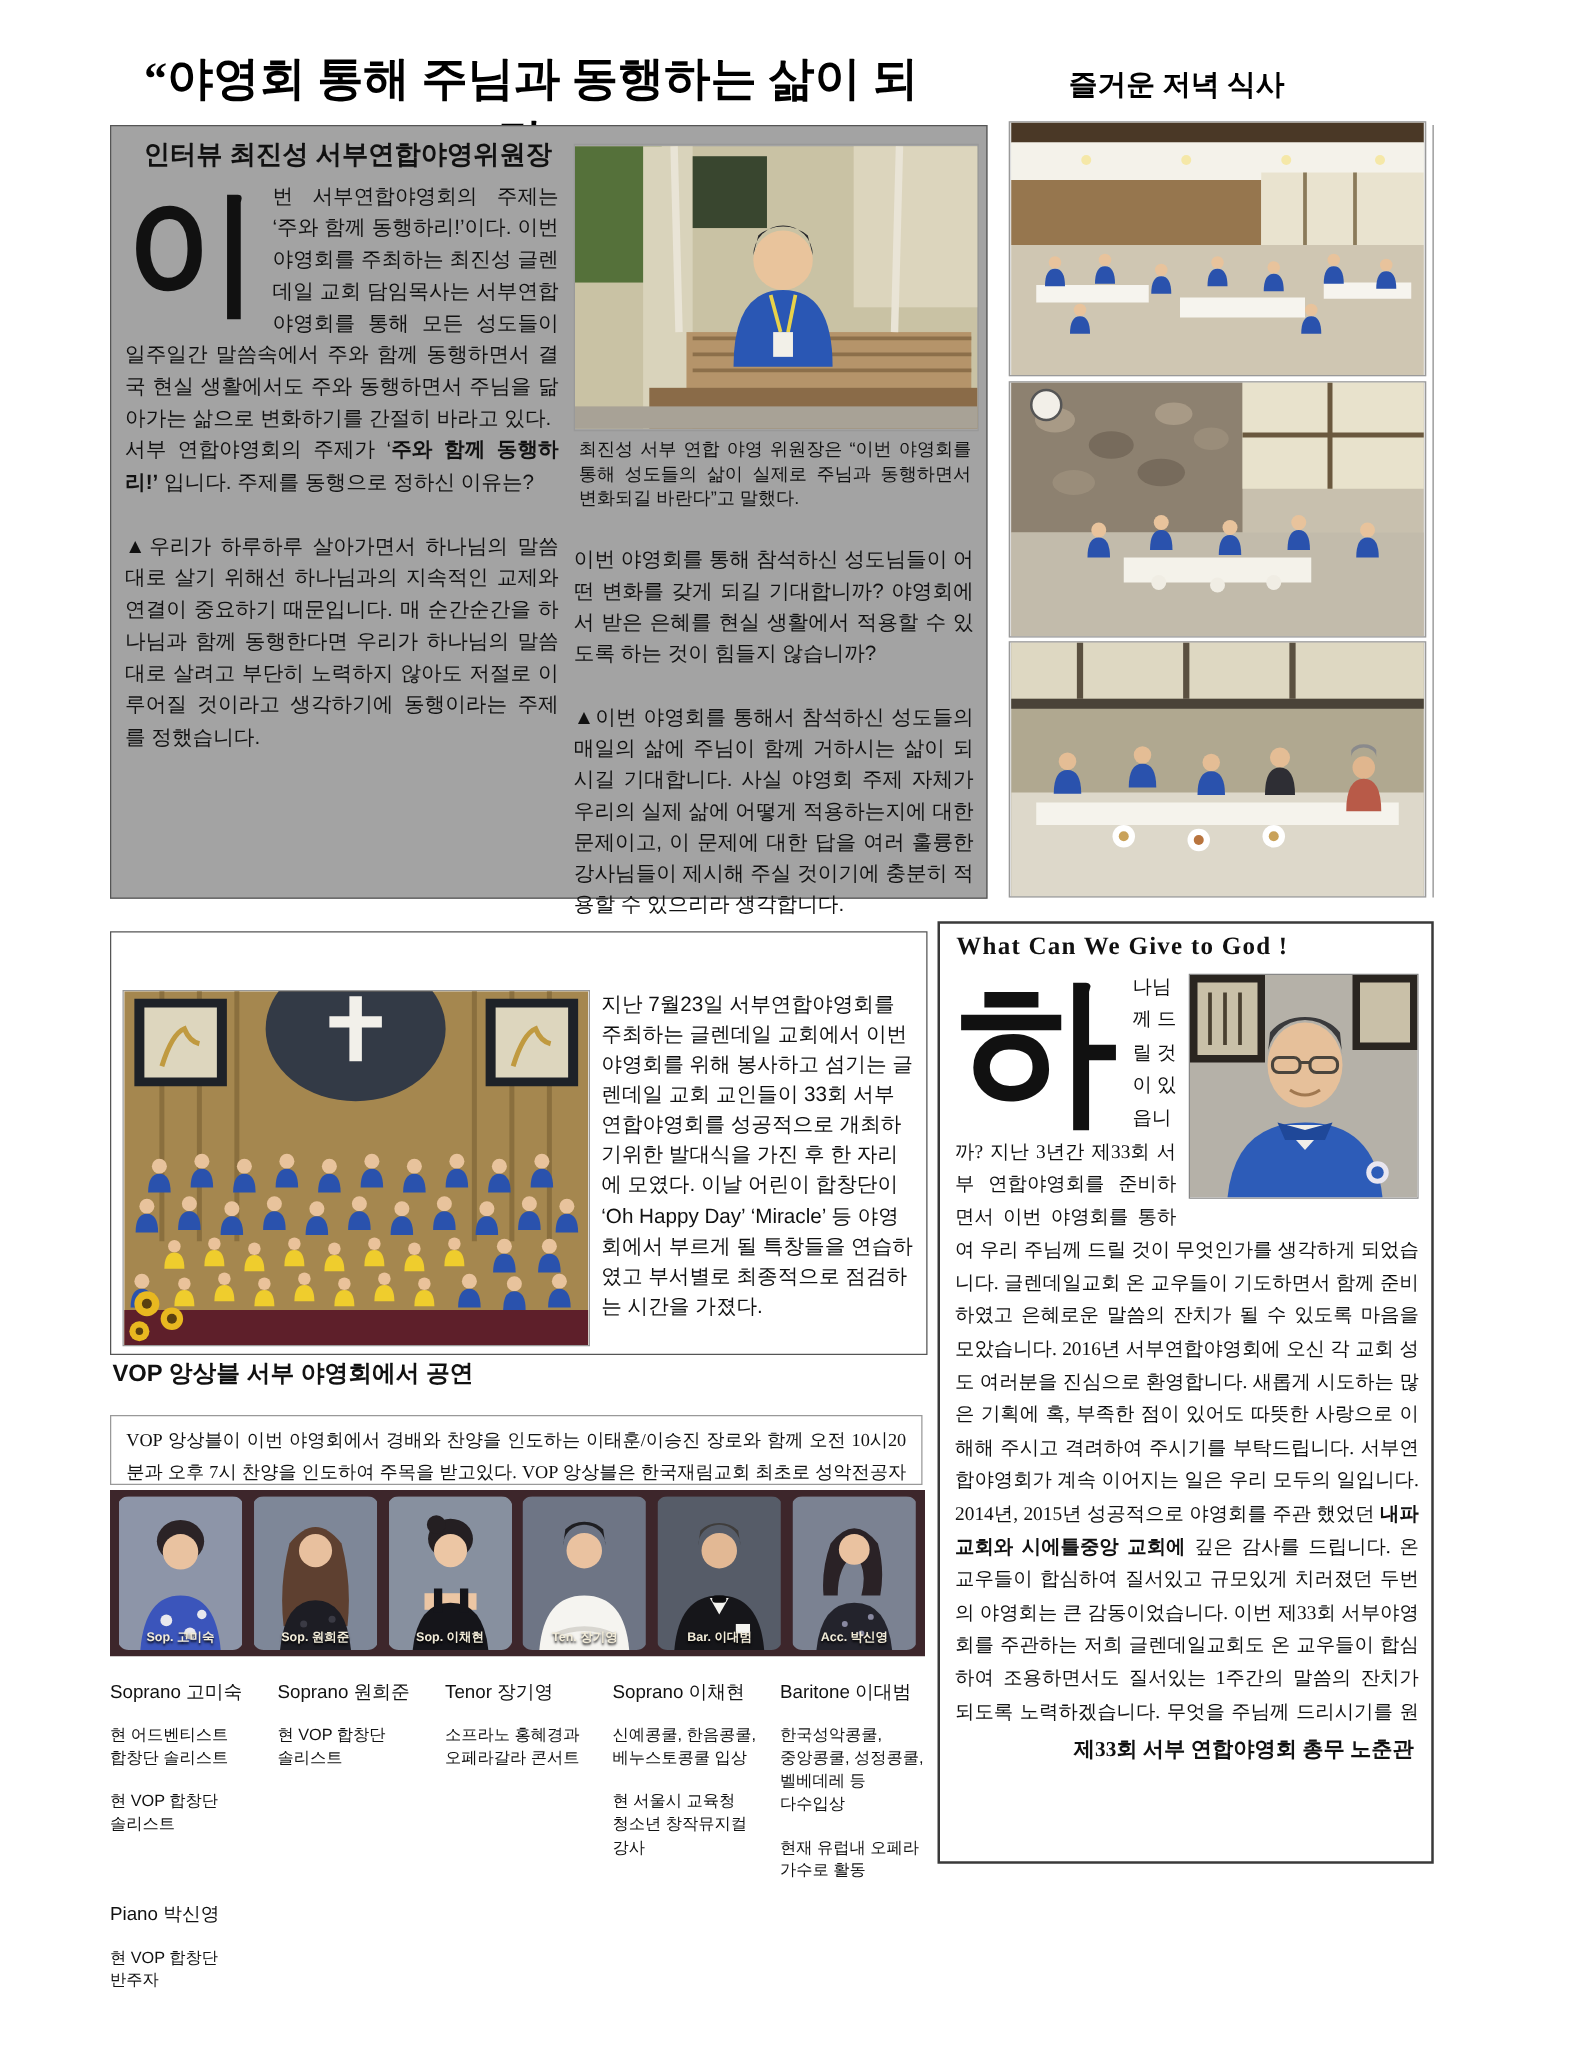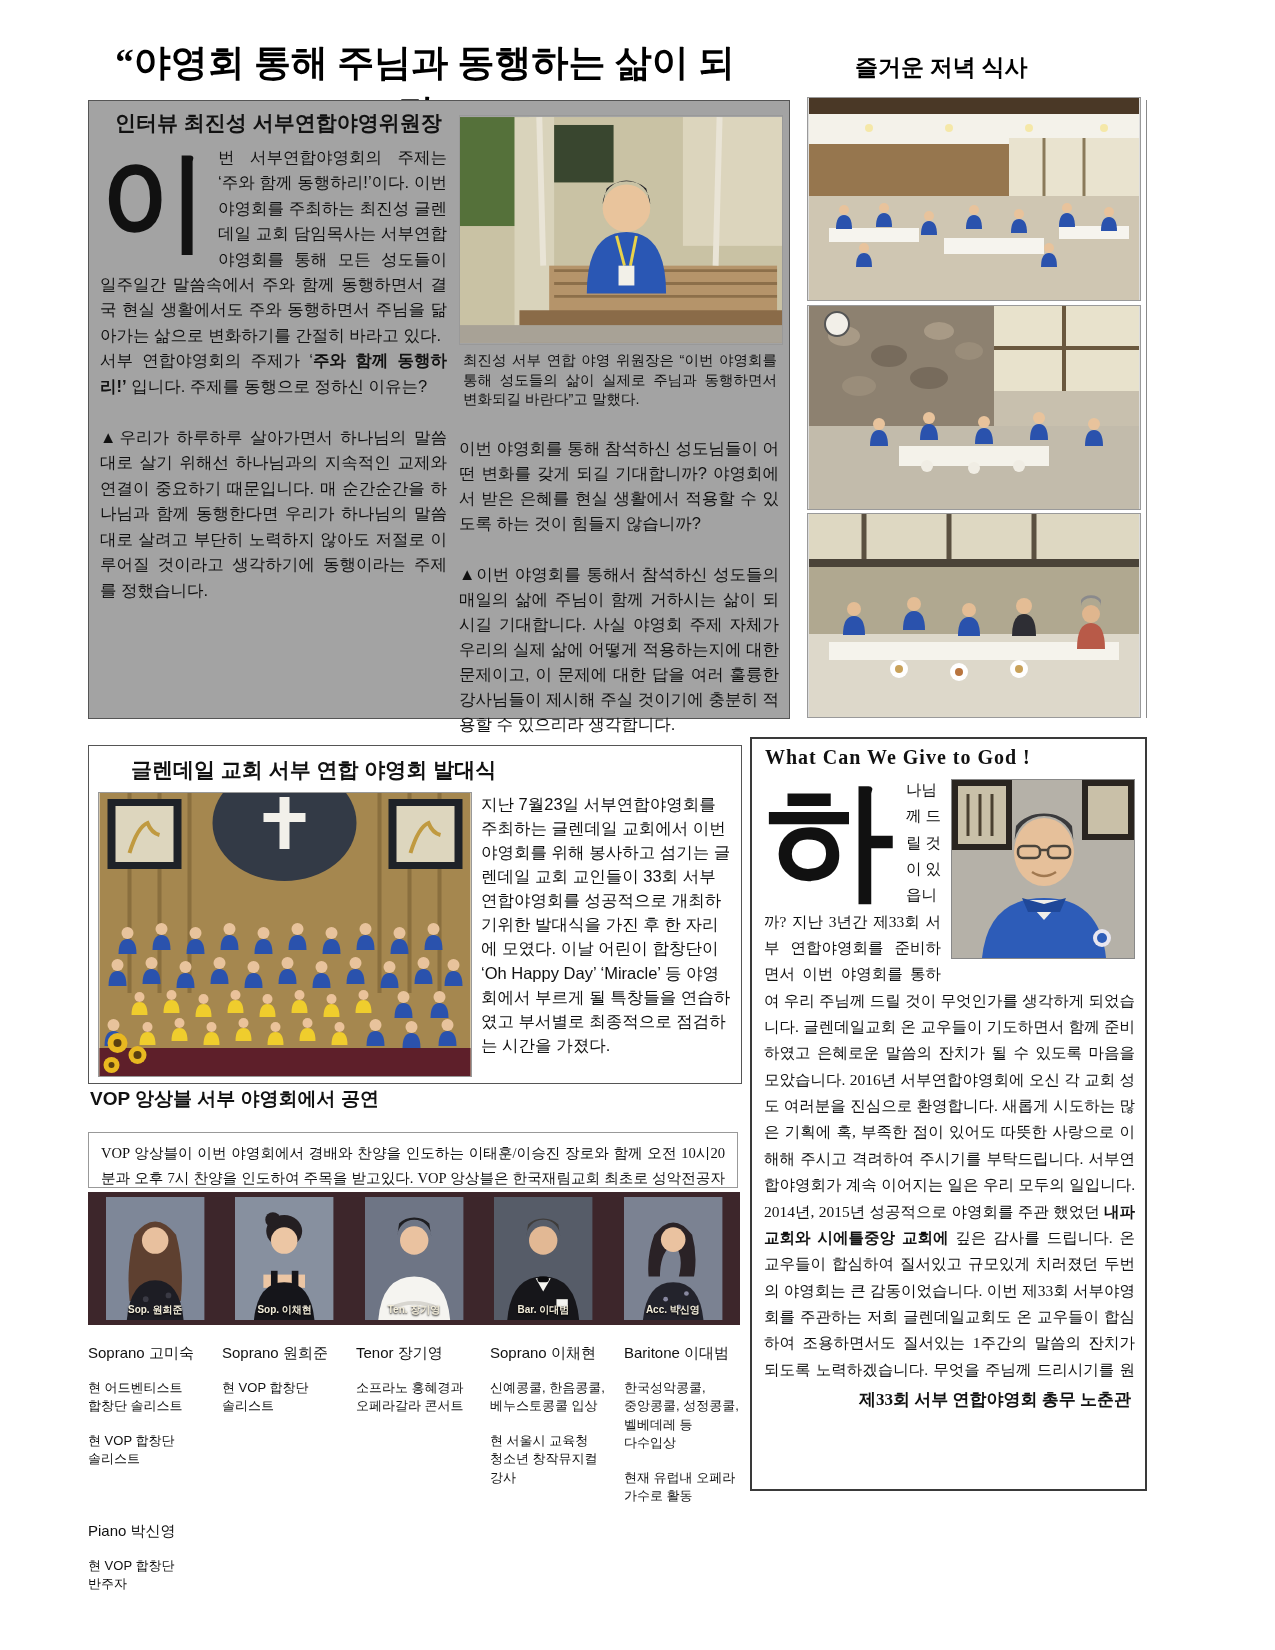--- a/index.html
+++ b/index.html
@@ -195,21 +195,20 @@
     <circle cx="90" cy="155" r="9" fill="#fff"></circle>
       <circle cx="150" cy="158" r="9" fill="#fff"></circle>
     <circle cx="210" cy="155" r="9" fill="#fff"></circle>
       <circle cx="90" cy="155" r="4" fill="#c9a25a"></circle>
     <circle cx="150" cy="158" r="4" fill="#b8743e"></circle>
       <circle cx="210" cy="155" r="4" fill="#c9a25a"></circle>
   </svg>
   <div class="abs vrule"></div>
 
   <div class="abs lbox">
-    <div class="lhead">글렌데일 교회 서부 연합 야영회 발대식</div>
     <svg class="lphoto" viewBox="0 0 371 283">
       <defs>
         <g id="ggb">
             <circle cx="0" cy="0" r="6" fill="#e8c39c"></circle>
             <path d="M-9 21 q0 -15 9 -15 q9 0 9 15 z" fill="#2a52ad"></path>
           </g>
         <g id="ggy">
             <circle cx="0" cy="0" r="5" fill="#eac29a"></circle>
             <path d="M-8 18 q0 -13 8 -13 q8 0 8 13 z" fill="#efcd2d"></path>
           </g>
@@ -282,20 +281,32 @@
     </svg>
     <div class="lbody">지난 7월23일 서부연합야영회를 주최하는 글렌데일 교회에서 이번 야영회를 위해 봉사하고 섬기는 글렌데일 교회 교인들이 33회 서부연합야영회를 성공적으로 개최하기위한 발대식을 가진 후 한 자리에 모였다. 이날 어린이 합창단이 ‘Oh Happy Day’ ‘Miracle’ 등 야영회에서 부르게 될 특창들을 연습하였고 부서별로 최종적으로 점검하는 시간을 가졌다.</div>
   </div>
 
   <div class="abs vhead">VOP 앙상블 서부 야영회에서 공연</div>
   <div class="abs vbox">VOP 앙상블이 이번 야영회에서 경배와 찬양을 인도하는 이태훈/이승진 장로와 함께 오전 10시20분과 오후 7시 찬양을 인도하여 주목을 받고있다.  VOP 앙상블은 한국재림교회 최초로 성악전공자로 구성된 음악 선교의 대표적 단체이다.</div>
 
   <div class="abs strip">
     <figure class="sphoto" style="margin:0;">
       <svg viewBox="0 0 104 130">
+          <rect width="104" height="130" fill="#8d95a8"></rect>
+        <ellipse cx="52" cy="38" rx="20" ry="18" fill="#2b2326"></ellipse>
+          <circle cx="52" cy="47" r="15" fill="#e9c2a0"></circle>
+        <path d="M18 130 q4 -46 34 -46 q30 0 34 46 z" fill="#3b55bb"></path>
+        <circle cx="40" cy="105" r="5" fill="#e8e8ee"></circle>
+          <circle cx="60" cy="116" r="5" fill="#e8e8ee"></circle>
+          <circle cx="70" cy="100" r="4" fill="#e8e8ee"></circle>
+        </svg>
+      <figcaption class="slabel">Sop. 고미숙</figcaption>
+    </figure>
+    <figure class="sphoto" style="margin:0;">
+      <svg viewBox="0 0 104 130">
           <rect width="104" height="130" fill="#7e8798"></rect>
         <path d="M30 40 q22 -28 44 0 q9 34 5 70 h-54 q-4 -36 5 -70 z" fill="#5e4030"></path>
         <circle cx="52" cy="46" r="14" fill="#e8c09e"></circle>
         <path d="M22 130 q4 -42 30 -42 q26 0 30 42 z" fill="#1d1d24"></path>
         <circle cx="42" cy="108" r="3" fill="#3a3a44"></circle>
           <circle cx="58" cy="118" r="3" fill="#3a3a44"></circle>
           <circle cx="66" cy="104" r="3" fill="#3a3a44"></circle>
         </svg>
       <figcaption class="slabel">Sop. 원희준</figcaption>
     </figure>

